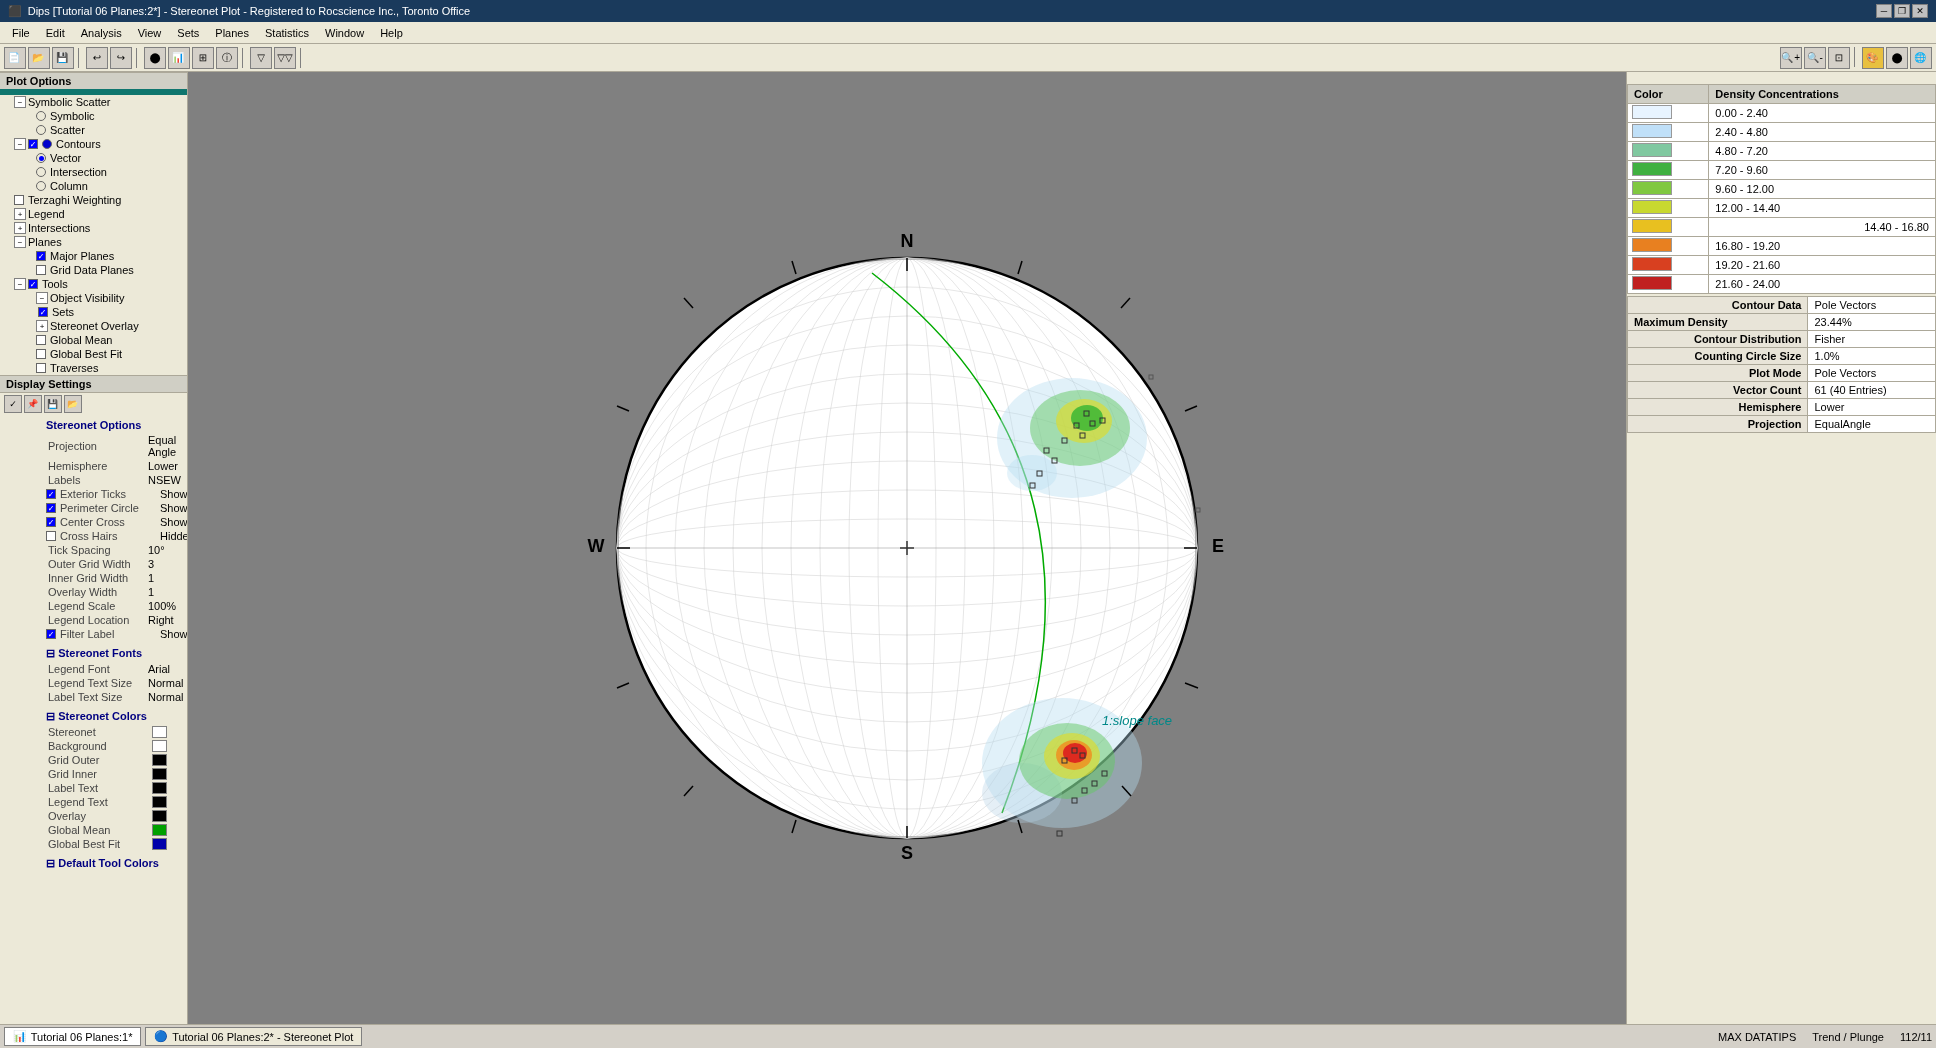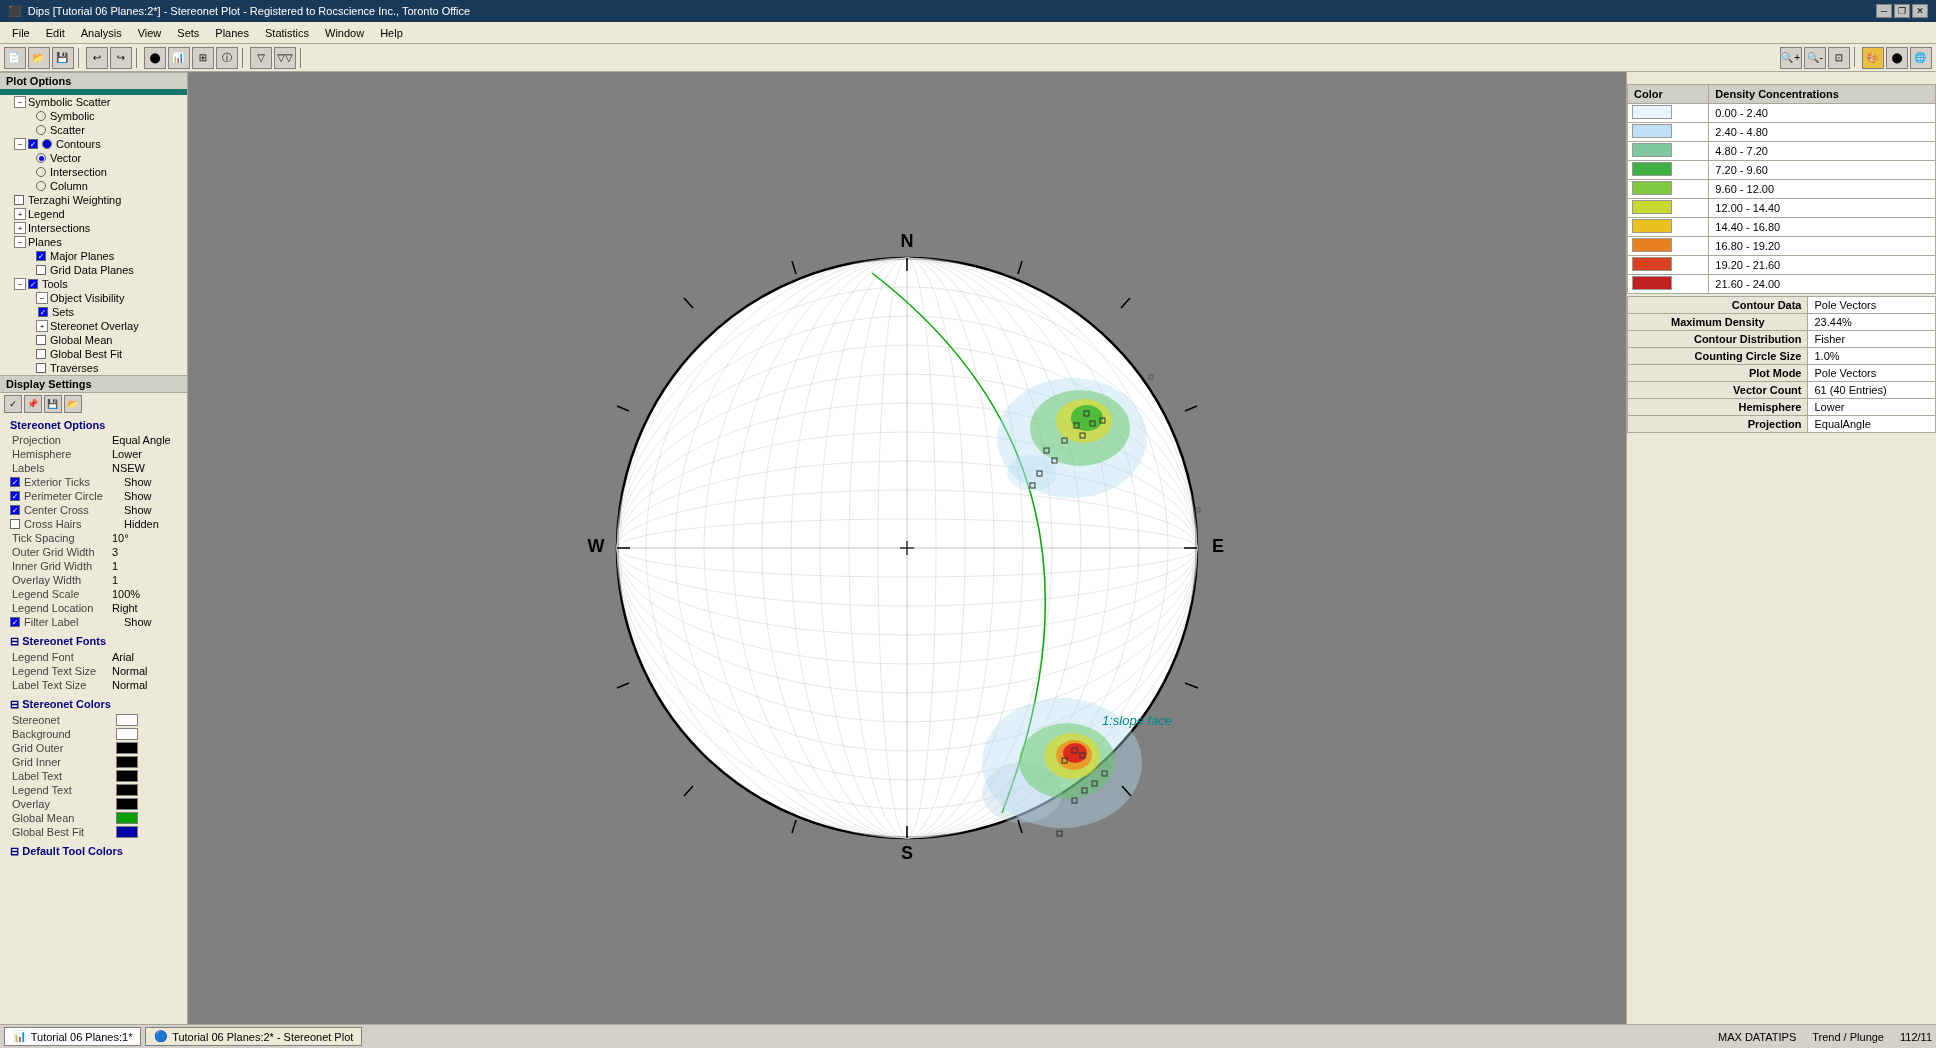--- a/index.html
+++ b/index.html
@@ -41,21 +41,21 @@
     .expand-icon { width: 12px; height: 12px; border: 1px solid #808080; display: inline-flex; align-items: center; justify-content: center; font-size: 8px; margin-right: 2px; background: white; flex-shrink: 0; cursor: pointer; }
     .color-dot { width: 10px; height: 10px; border-radius: 50%; border: 1px solid #666; margin-right: 4px; flex-shrink: 0; }
     .color-dot.blue { background: #0000cc; }
     
     
     .display-settings-header { background: #d0cfc5; padding: 2px 6px; font-weight: bold; display: flex; align-items: center; gap: 4px; border-top: 1px solid #aca899; border-bottom: 1px solid #aca899; }
     .ds-toolbar { display: flex; align-items: center; gap: 2px; padding: 2px 4px; background: #ece9d8; }
     .ds-btn { width: 18px; height: 18px; border: 1px solid #808080; background: #d4d0c8; display: flex; align-items: center; justify-content: center; font-size: 9px; cursor: pointer; }
     
     
-    .settings-section { padding: 2px 4px; }
+    .settings-section { padding: 2px 12px; margin-left: 28px; }
     .settings-title { font-weight: bold; font-size: 11px; padding: 2px 6px; color: #000080; }
     .settings-row { display: flex; align-items: center; padding: 1px 8px; font-size: 11px; }
     .settings-label { color: #444; min-width: 100px; }
     .settings-value { color: #000; }
     .settings-row-cb { display: flex; align-items: center; padding: 1px 6px; font-size: 11px; }
     
     
     .color-swatch { width: 22px; height: 12px; border: 1px solid #808080; display: inline-block; margin-left: 4px; }
     .color-swatch.white { background: white; }
     .color-swatch.black { background: black; }
@@ -560,21 +560,21 @@
           <tr>
     <td style="padding:1px 4px;">
       <span style="display:inline-block;width:40px;height:14px;background:#c8d830;border:1px solid #999;"></span>
     </td>
     <td style="padding:1px 6px;">12.00  -  14.40</td>
   </tr>
           <tr>
     <td style="padding:1px 4px;">
       <span style="display:inline-block;width:40px;height:14px;background:#e8c020;border:1px solid #999;"></span>
     </td>
-    <td style="padding:1px 6px;">14.40  -  16.80</td>
+    <td style="padding:1px 6px;text-align:right;">14.40  -  16.80</td>
   </tr>
           <tr>
     <td style="padding:1px 4px;">
       <span style="display:inline-block;width:40px;height:14px;background:#e88020;border:1px solid #999;"></span>
     </td>
     <td style="padding:1px 6px;">16.80  -  19.20</td>
   </tr>
           <tr>
     <td style="padding:1px 4px;">
       <span style="display:inline-block;width:40px;height:14px;background:#d84020;border:1px solid #999;"></span>
@@ -590,21 +590,21 @@
         </tbody>
     </table>
 
     <table class="stats-table" style="margin-top:2px;">
       <tbody>
         <tr>
           <td style="text-align:right; background:#e8e4d8; font-weight:bold;">Contour Data</td>
           <td>Pole Vectors</td>
         </tr>
         <tr>
-          <td style="text-align:center; background:#e8e4d8; font-weight:bold;">Maximum Density</td>
+          <td style="text-align:left; background:#e8e4d8; font-weight:bold;">Maximum Density</td>
           <td>23.44%</td>
         </tr>
         <tr>
           <td style="text-align:right; background:#e8e4d8; font-weight:bold;">Contour Distribution</td>
           <td>Fisher</td>
         </tr>
         <tr>
           <td style="text-align:right; background:#e8e4d8; font-weight:bold;">Counting Circle Size</td>
           <td>1.0%</td>
         </tr>

